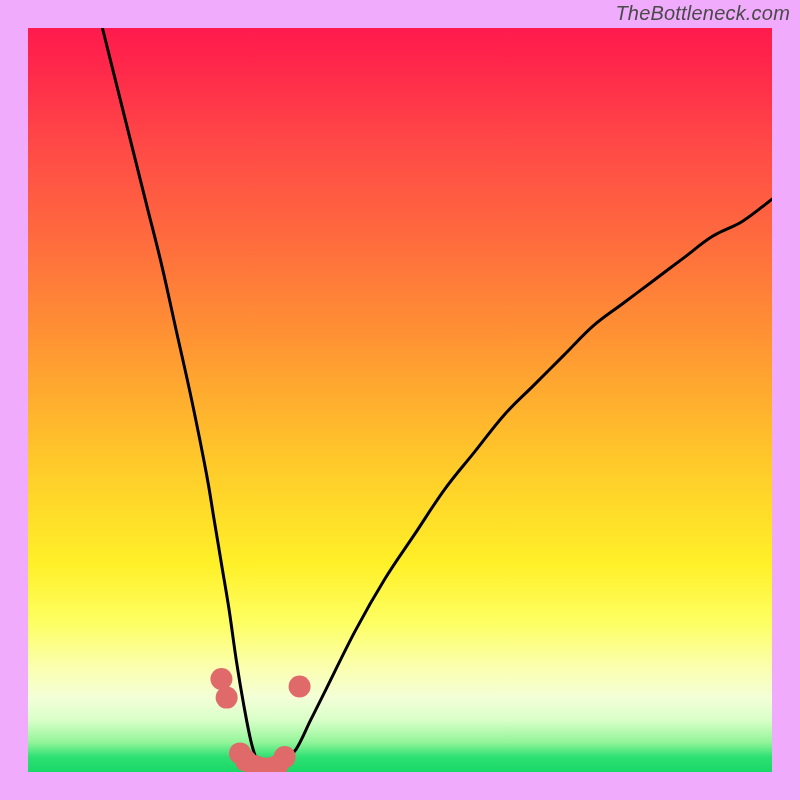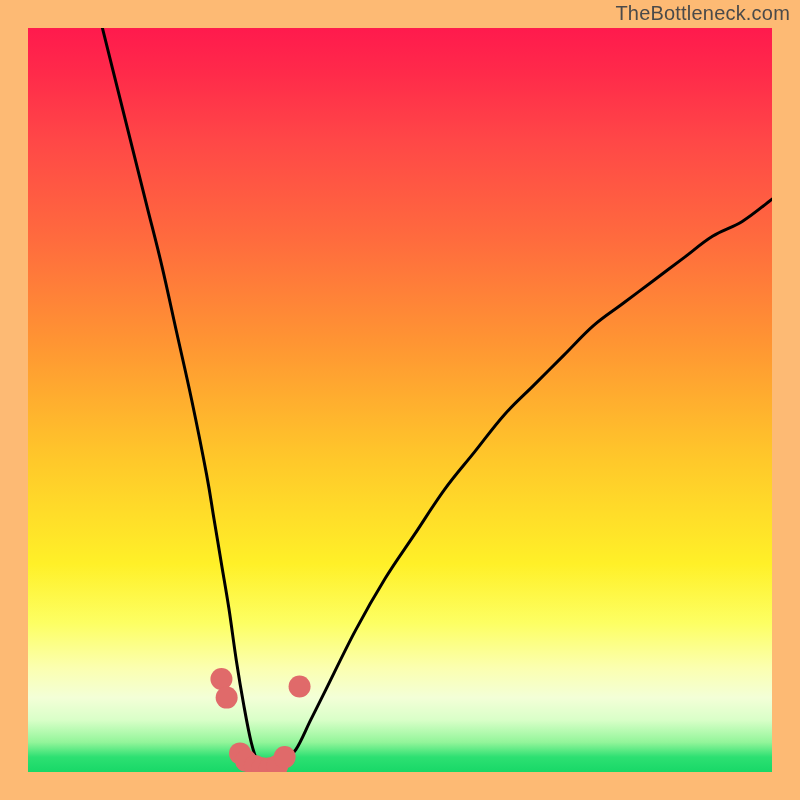--- a/index.html
+++ b/index.html
@@ -10,21 +10,22 @@
     background: #000;
     overflow: hidden;
     font-family: Arial, Helvetica, sans-serif;
   }
   .frame {
     position: absolute;
     top: 0;
     left: 0;
     width: 800px;
     height: 800px;
-    background: #fdba74;
+    background: #f0abfc;
+    font-style: italic;
   }
   .plot {
     position: absolute;
     top: 28px;
     left: 28px;
     width: 744px;
     height: 744px;
     overflow: hidden;
   }
   .gradient {

